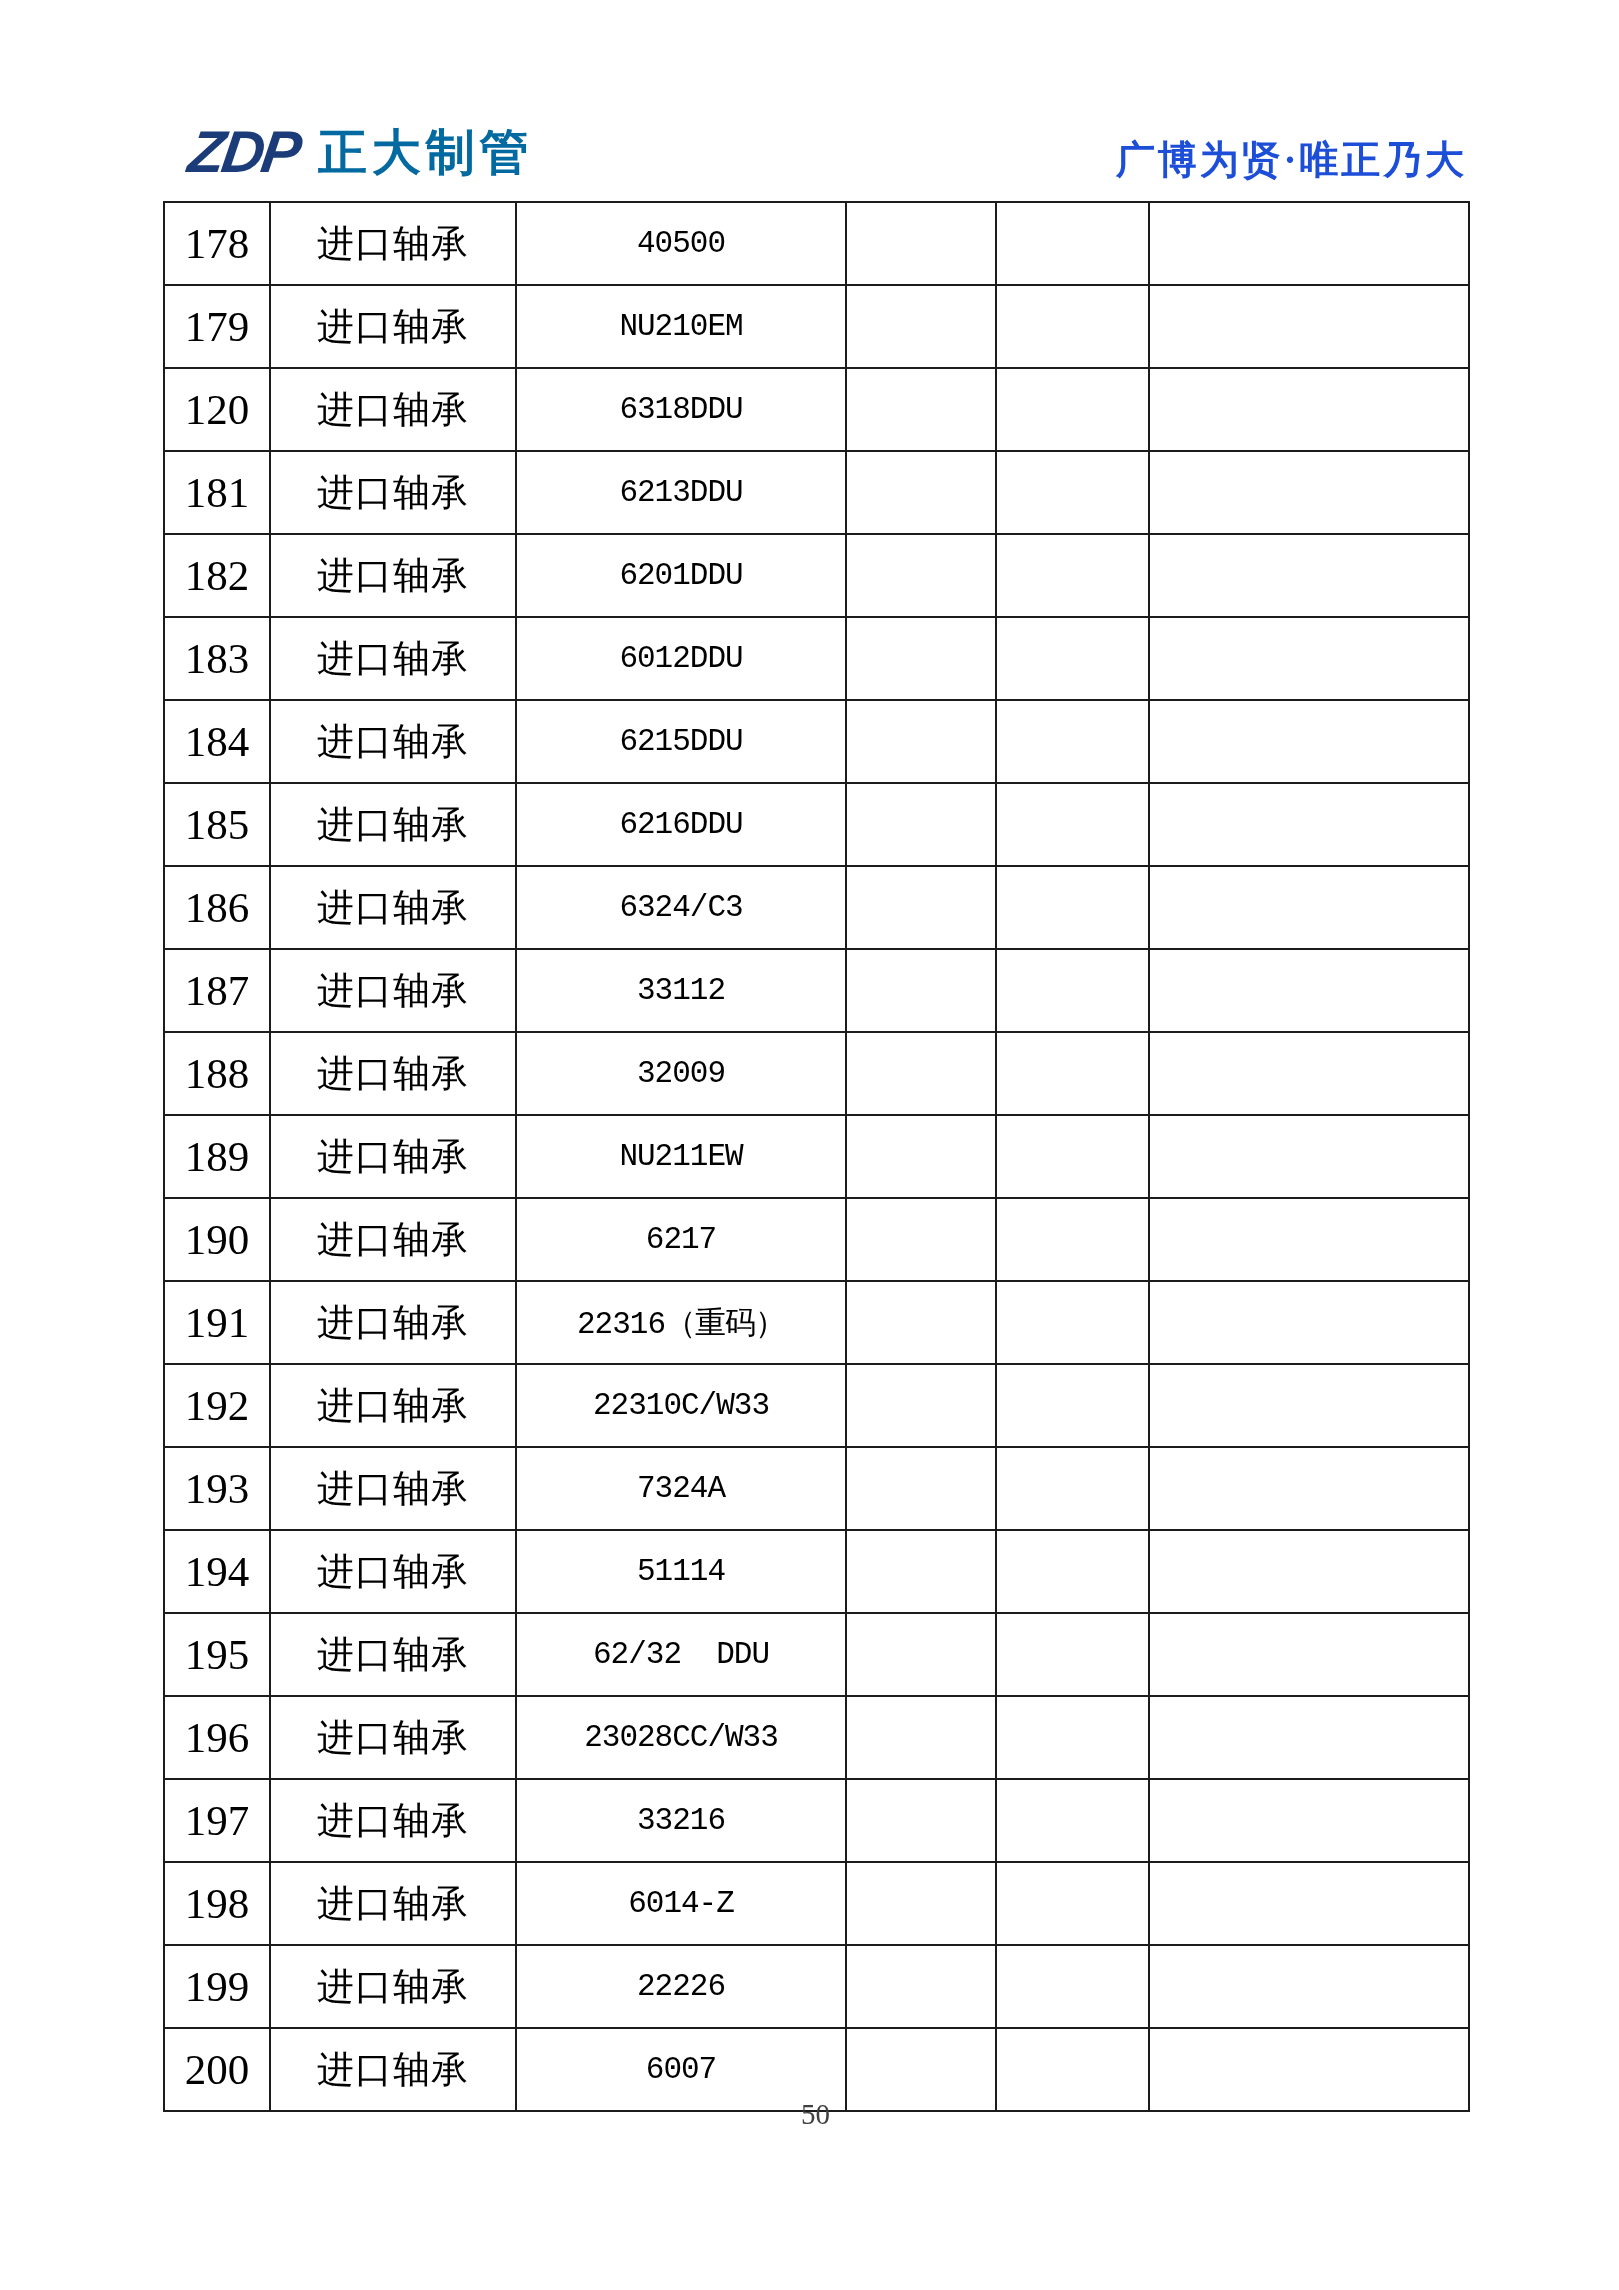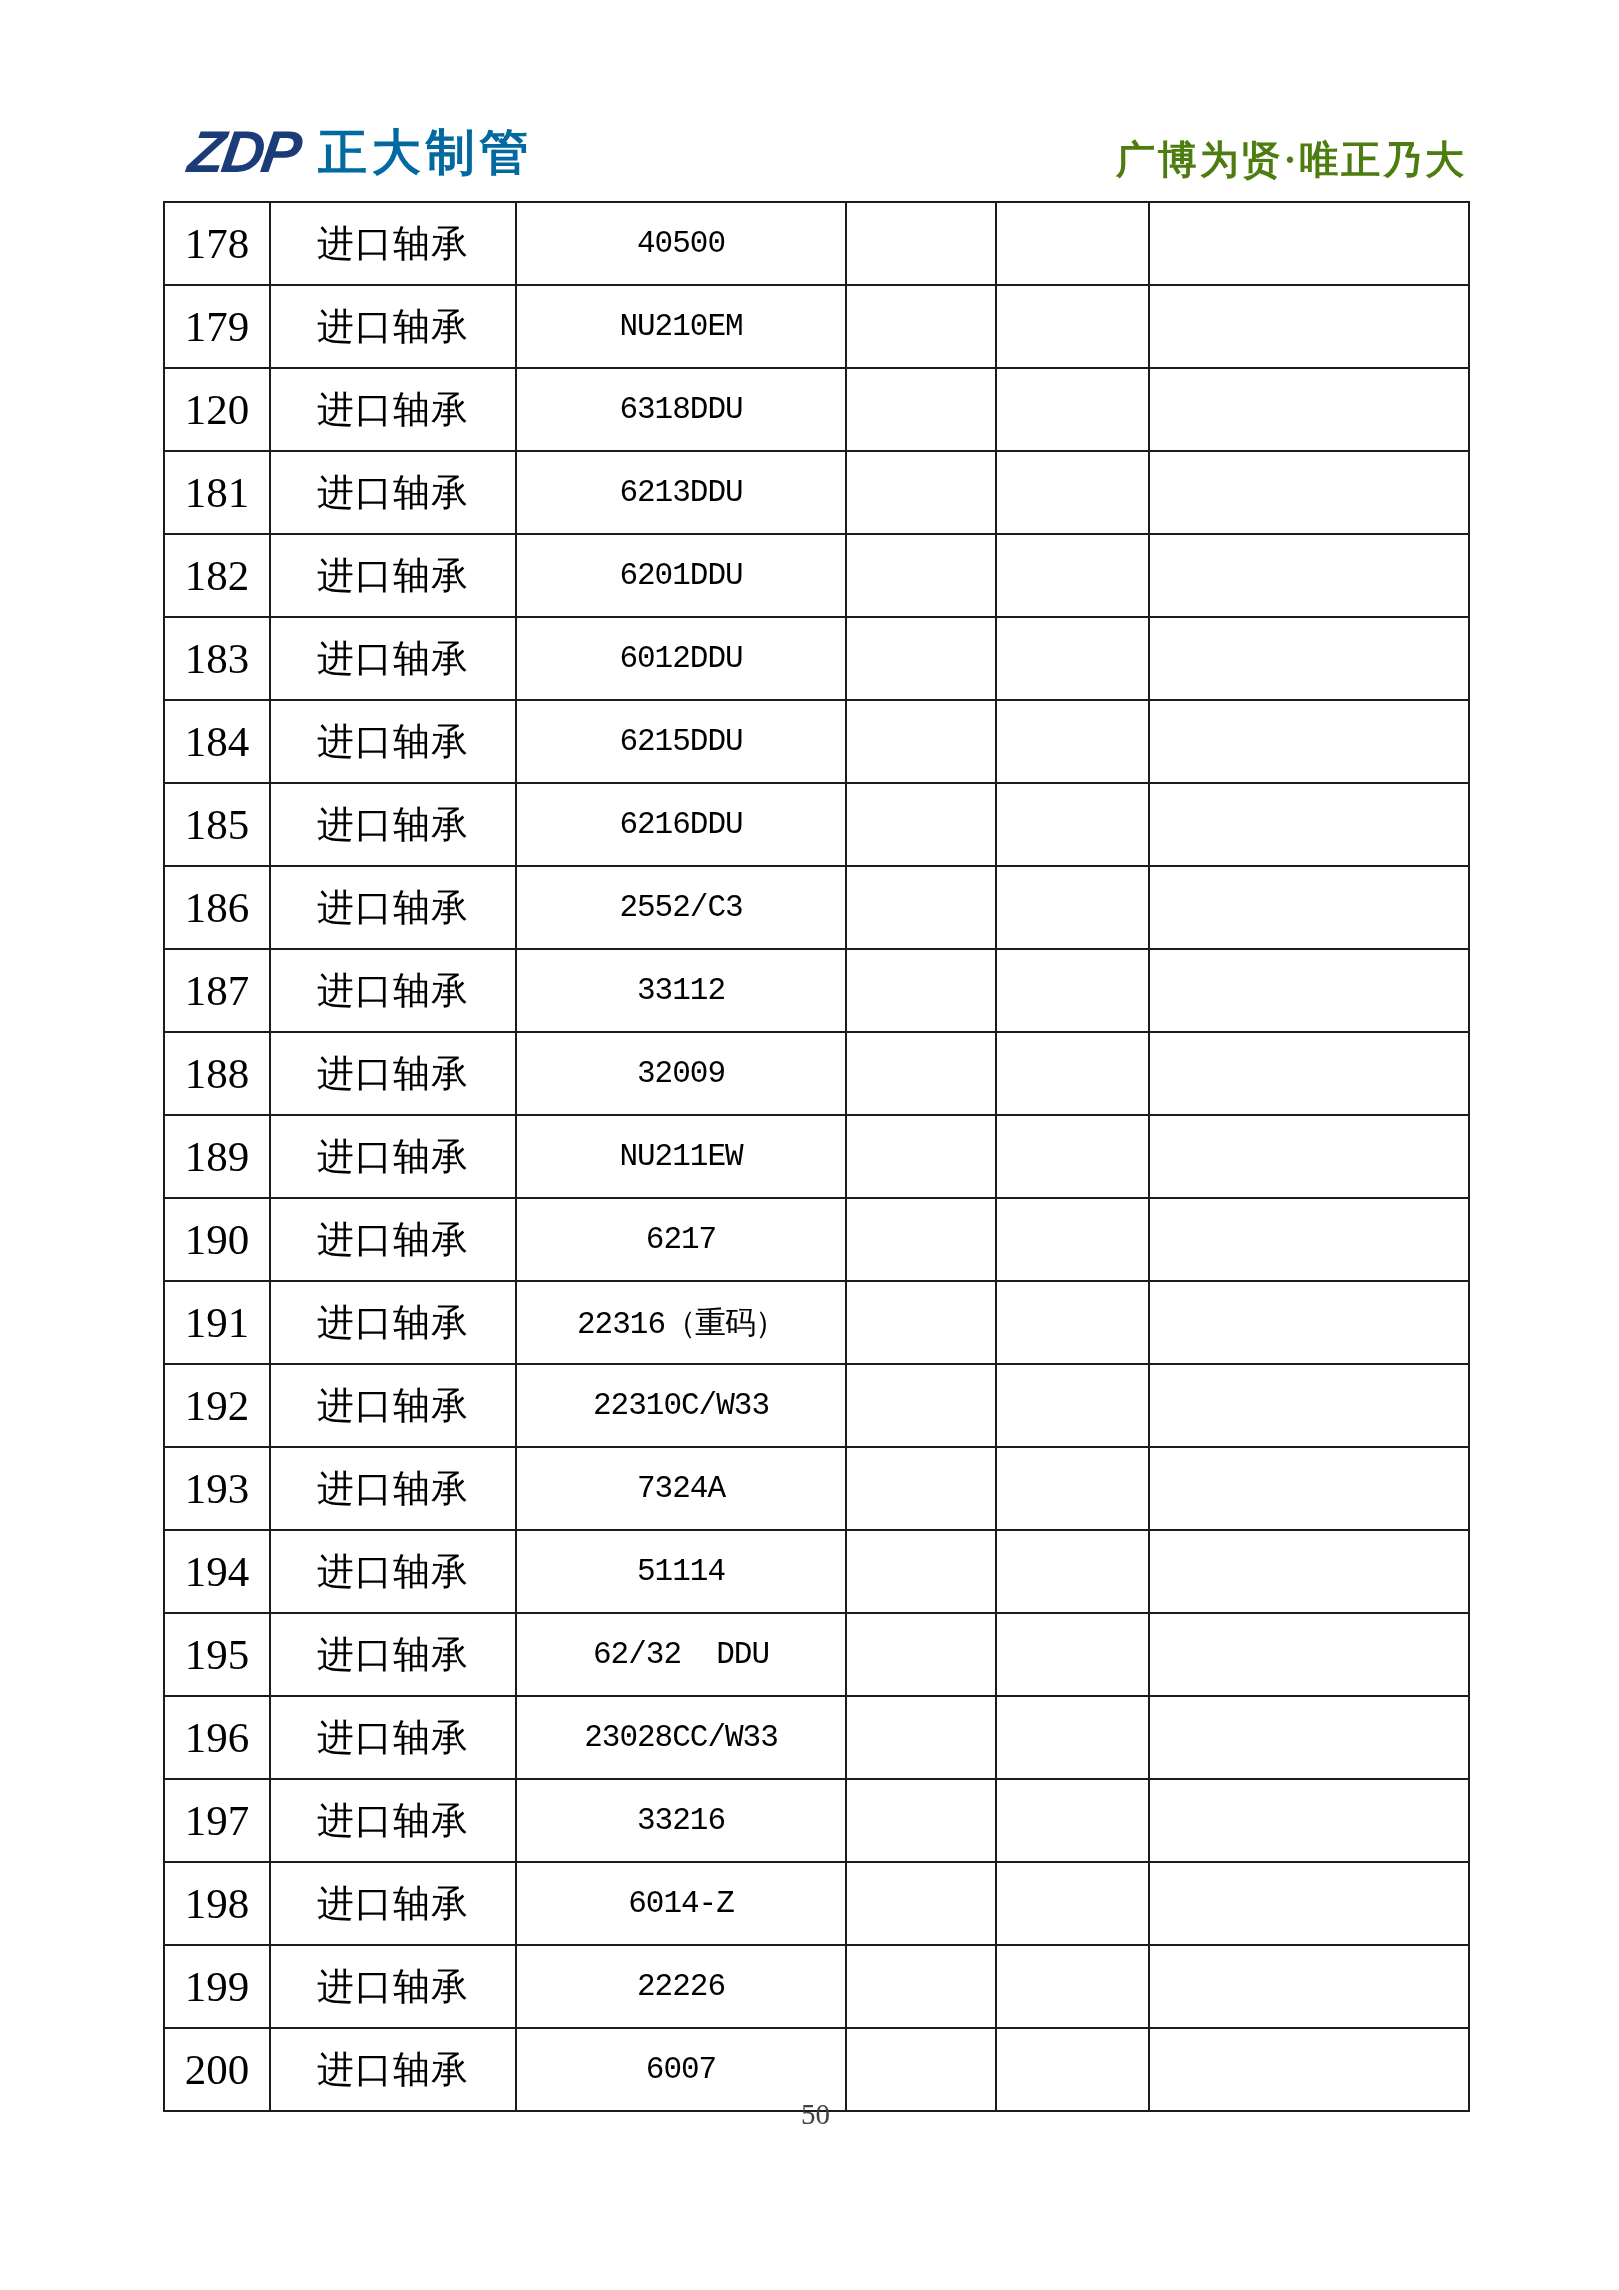--- a/index.html
+++ b/index.html
@@ -45,21 +45,21 @@
     letter-spacing: 4.9px;
   }
   .slogan {
     position: absolute;
     top: 137px;
     right: 152px;
     font-family: "Liberation Serif", serif;
     font-weight: bold;
     font-size: 39px;
     line-height: 45px;
-    color: #4d7c0f;
+    color: #1d4ed8;
     letter-spacing: 2.9px;
     white-space: nowrap;
   }
 
   
   .parts-table {
     position: absolute;
     left: 163px;
     top: 201px;
     border-collapse: collapse;
@@ -193,21 +193,21 @@
           <td class="c0">185</td>
           <td class="c1">进口轴承</td>
           <td class="c2">6216DDU</td>
           <td class="c3"></td>
           <td class="c4"></td>
           <td class="c5"></td>
         </tr>
         <tr>
           <td class="c0">186</td>
           <td class="c1">进口轴承</td>
-          <td class="c2">2552/C3</td>
+          <td class="c2">6324/C3</td>
           <td class="c3"></td>
           <td class="c4"></td>
           <td class="c5"></td>
         </tr>
         <tr>
           <td class="c0">187</td>
           <td class="c1">进口轴承</td>
           <td class="c2">33112</td>
           <td class="c3"></td>
           <td class="c4"></td>

